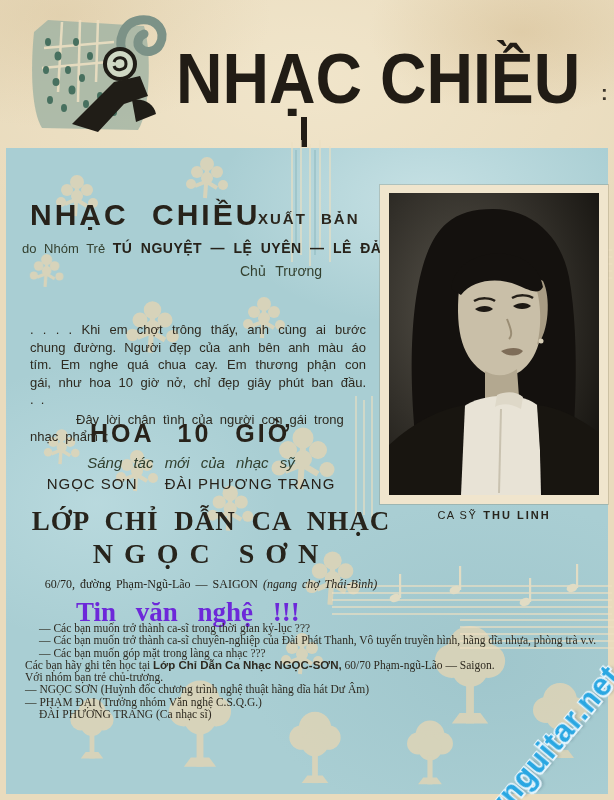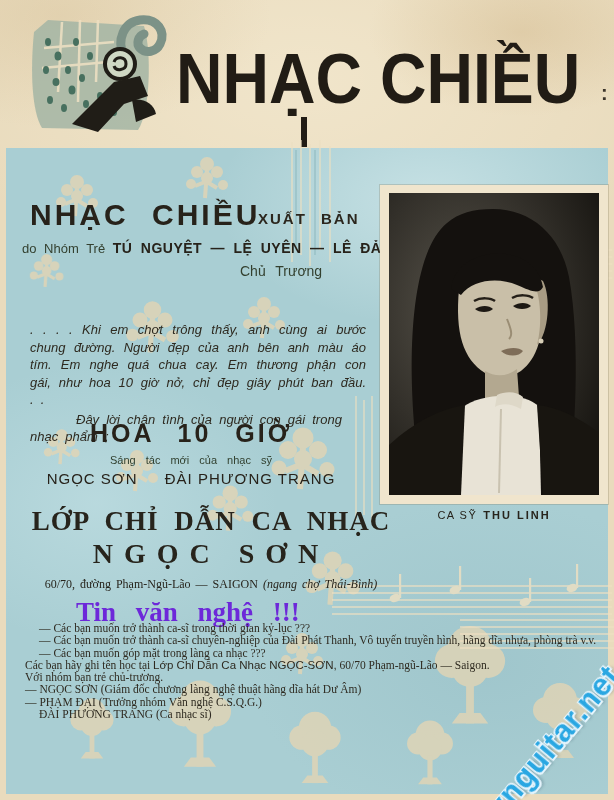--- a/index.html
+++ b/index.html
@@ -37,45 +37,45 @@
 
   
   .pub-name{left:30px;top:198px;font-weight:900;font-size:30px;letter-spacing:3px;word-spacing:12px;color:#27221a;}
   .pub-right{left:258px;top:210px;font-weight:800;font-size:15px;letter-spacing:2px;word-spacing:8px;color:#2b261d;}
   .pub-group{left:22px;top:240px;font-size:13px;color:#33402f;word-spacing:4px;}
   .pub-group b{font-size:14px;color:#27221a;letter-spacing:.5px;}
   .pub-role{left:218px;top:263px;font-size:14px;color:#33402f;word-spacing:6px;margin-left:22px;}
 
   
   .intro{left:30px;top:321px;width:336px;font-size:13px;line-height:17.5px;
-         color:#2e2a20;text-align:justify;word-spacing:3.5px;font-style:italic;}
+         color:#2e2a20;text-align:justify;word-spacing:3.5px;}
   .intro .lead{text-indent:46px;text-align:left;margin-top:2px;}
 
   
   .song{left:15px;top:419px;width:352px;text-align:center;color:#27221a;}
   .song-title{font-weight:900;font-size:25px;letter-spacing:3px;word-spacing:14px;}
-  .song-credit{font-size:11px;margin-top:6px;word-spacing:7px;color:#31402f;}
+  .song-credit{font-size:15px;margin-top:6px;word-spacing:7px;color:#31402f;font-style:italic;}
   .song-comp{font-weight:400;font-size:15px;margin-top:4px;letter-spacing:1px;}
   .song-comp .c1{margin-right:22px;}
 
   
   .school{left:5px;top:506px;width:412px;text-align:center;
           font-family:"Liberation Serif",serif;color:#27241c;}
   .school-l1{font-weight:bold;font-size:27px;letter-spacing:1px;word-spacing:8px;}
   .school-l2{font-weight:bold;font-size:28px;letter-spacing:11px;margin-top:1px;}
   .school-addr{font-size:12px;margin-top:7px;word-spacing:2px;}
   .school-addr i{font-style:italic;}
   .news-heading{left:76px;top:597px;font-family:"Liberation Serif",serif;
                 font-size:27px;word-spacing:13px;color:#6d28d9;font-weight:bold;}
 
   
   .news{left:25px;top:622px;width:580px;font-family:"Liberation Serif",serif;
         font-size:11.5px;line-height:12.3px;color:#2e2a20;}
   .news .q{margin-left:14px;}
-  .news .bold-sans{font-family:"Liberation Sans",sans-serif;font-weight:normal;font-size:11.5px;text-align:center;}
+  .news .bold-sans{font-family:"Liberation Sans",sans-serif;font-weight:bold;font-size:11.5px;text-align:center;}
   .news .ind1{margin-left:100px;}
   .news .ind2{margin-left:14px;}
 
   
   .photo-frame{left:380px;top:185px;width:228px;height:319px;background:#f0e5cd;
                box-shadow:0 0 0 1px rgba(120,110,85,.25);}
   .photo-frame svg{position:absolute;left:9px;top:8px;}
   .photo-caption{left:380px;top:509px;width:228px;text-align:center;
                  font-size:11px;color:#27241c;letter-spacing:1.5px;}
   .photo-caption b{font-weight:900;margin-left:6px;letter-spacing:2px;}
@@ -242,21 +242,21 @@
 <div class="abs news-heading">Tin văn nghệ !!!</div>
 
 <div class="abs news">
   <div class="q">—  Các bạn muốn trở thành ca-sĩ trong thời gian kỷ-lục ???</div>
   <div class="q">—  Các bạn muốn trở thành ca-sĩ chuyên-nghiệp của Đài Phát Thanh, Vô tuyến truyền hình, hãng dĩa nhựa, phòng trà v.v.</div>
   <div class="q">—  Các bạn muốn góp mặt trong làng ca nhạc ???</div>
   <div>
     <span>Các bạn hãy ghi tên học tại </span><span class="bold-sans">Lớp Chỉ Dẫn Ca Nhạc NGỌC-SƠN,</span><span> 60/70 Phạm-ngũ-Lão — Saigon.</span>
   </div>
   <div>Với nhóm bạn trẻ chủ-trương.</div>
-  <div>—  NGỌC SƠN (Giám đốc chương làng nghệ thuật hãng dĩa hát Dư Âm)</div>
+  <div>—  NGỌC SƠN (Huỳnh đốc chương trình nghệ thuật hãng dĩa hát Dư Âm)</div>
   <div>—  PHẠM ĐẠI (Trưởng nhóm Văn nghệ C.S.Q.G.)</div>
   <div class="ind2">ĐÀI PHƯƠNG TRANG (Ca nhạc sĩ)</div>
 </div>
 
 <div class="abs photo-frame">
   <svg width="210" height="302" viewBox="0 0 210 302">
     <defs>
       <radialGradient id="pbg" cx="35%" cy="38%" r="80%">
         <stop offset="0%" stop-color="#57534a"></stop>
           <stop offset="55%" stop-color="#33302a"></stop>

